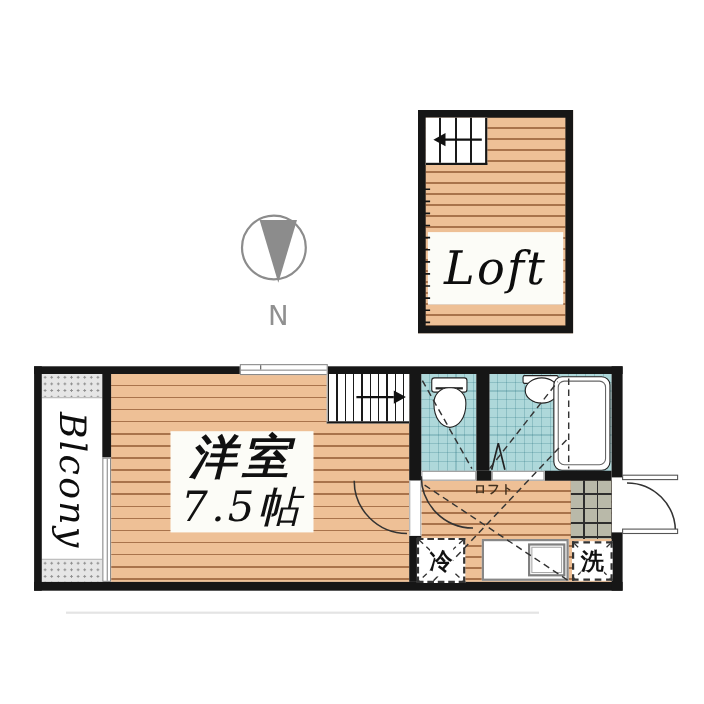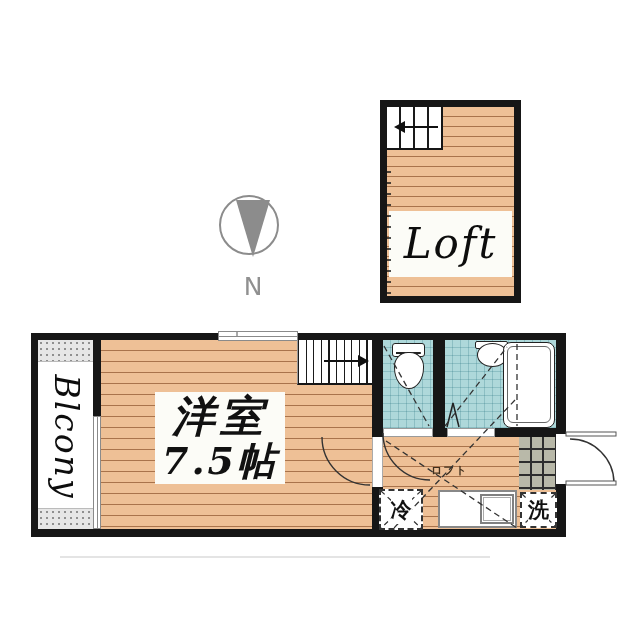--- a/index.html
+++ b/index.html
@@ -105,24 +105,24 @@
 
   <div class="dashedbox" style="left:379px;top:489px;width:44px;height:41px;">
     <span class="kanji" style="font-size:21px;font-weight:bold;background:#fff;position:relative;z-index:2;">冷</span>
   </div>
   <div class="dashedbox" style="left:520px;top:492px;width:37px;height:36px;">
     <span class="kanji" style="font-size:21px;font-weight:bold;background:#fff;position:relative;z-index:2;">洗</span>
   </div>
 
   <div class="abs labelbox" style="left:155px;top:392px;width:130px;height:92px;">
     <div class="kanji" style="font-size:43px;line-height:46px;font-weight:bold;font-style:italic;letter-spacing:5px;">洋室</div>
-    <div class="kanji" style="font-size:38px;line-height:44px;font-weight:bold;font-style:italic;letter-spacing:3px;">7.5帖</div>
+    <div class="kanji" style="font-size:38px;line-height:44px;font-weight:normal;font-style:italic;letter-spacing:3px;">7.5帖</div>
   </div>
 
-  <div class="abs" style="left:431px;top:463px;font-family:'DejaVu Sans',sans-serif;font-size:11px;font-weight:bold;
+  <div class="abs" style="left:431px;top:437px;font-family:'DejaVu Sans',sans-serif;font-size:11px;font-weight:bold;
               color:#41301e;letter-spacing:1px;">ロフト</div>
 
   <div class="abs" style="left:60px;top:556px;width:430px;height:2px;background:#e4e4e4;"></div>
 
   <svg width="640" height="640" viewBox="0 0 640 640">
 
     <polygon points="236,200 270,200 253,257" fill="#8c8c8c"></polygon>
 
     <line x1="404" y1="127" x2="438" y2="127" stroke="#111" stroke-width="2"></line>
     <polygon points="405,121 405,133 394,127" fill="#111"></polygon>

